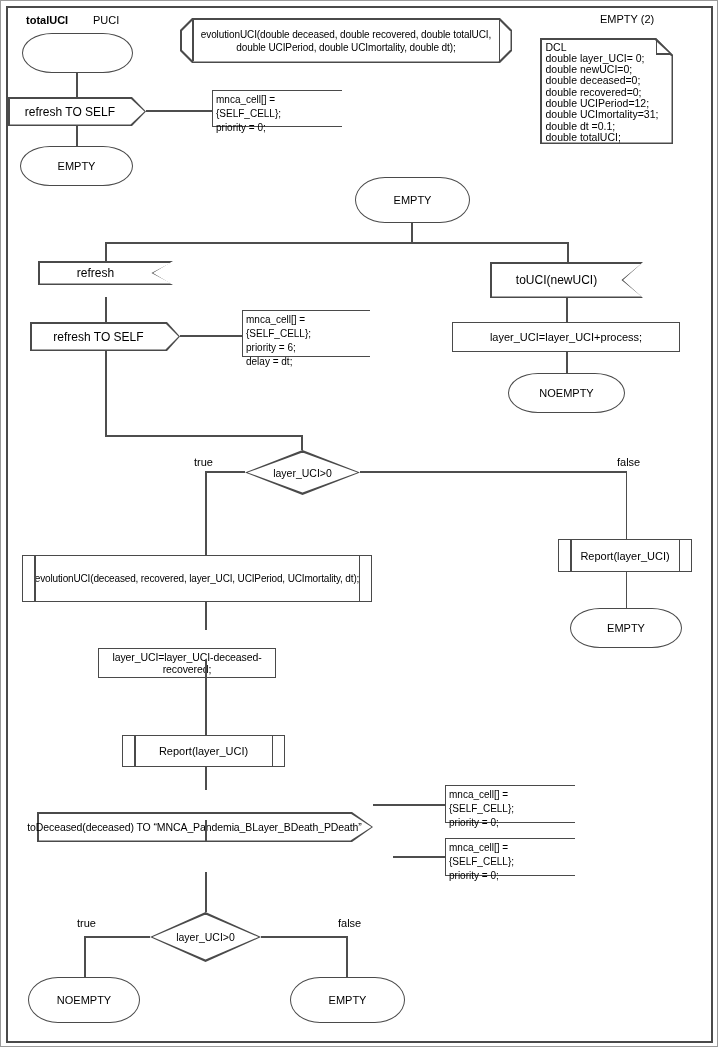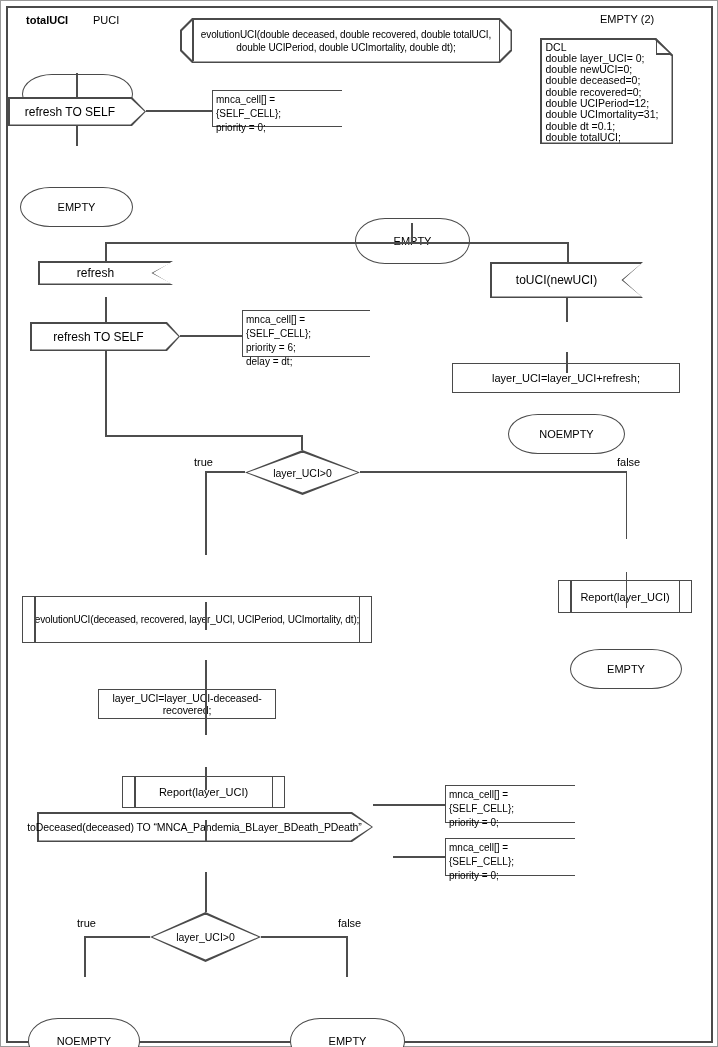--- a/index.html
+++ b/index.html
@@ -9,21 +9,21 @@
   .frame{position:absolute;left:6px;top:6px;width:703px;height:1033px;border:2px solid #4a4a4a;}
 
   .txt{position:absolute;font-size:11px;white-space:nowrap;}
   .bold{font-weight:bold;}
 
   .hline,.vline{position:absolute;background:#4d4d4d;}
   .hline{height:1.5px;}
   .vline{width:1.5px;}
 
   .node{position:absolute;display:flex;align-items:center;justify-content:center;
-        text-align:center;font-size:11px;background:#fff;box-sizing:border-box;margin-top:41px;}
+        text-align:center;font-size:11px;background:#fff;box-sizing:border-box;}
   .rect{border:1.5px solid #4a4a4a;}
   .state{border:1.5px solid #4a4a4a;border-radius:30px / 50%;}
   .proc{border:1.5px solid #4a4a4a;}
   .proc::before,.proc::after{content:'';position:absolute;top:0;bottom:0;width:1.5px;background:#4a4a4a;}
   .proc::before{left:11px;}
   .proc::after{right:11px;}
 
   
   .shape{position:absolute;box-sizing:border-box;}
   .sdark{position:absolute;inset:0;background:#4a4a4a;}
@@ -142,21 +142,21 @@
   <div class="hline" style="left:105px;top:435px;width:197px;"></div>
   <div class="vline" style="left:301px;top:435px;height:15px;"></div>
 
   <div class="shape input" style="left:490px;top:262px;width:153px;height:36px;">
     <div class="sdark"></div>
     <div class="sfill"></div>
     <div class="slabel">toUCI(newUCI)</div>
   </div>
   <div class="vline" style="left:566px;top:298px;height:24px;"></div>
   <div class="node rect" style="left:452px;top:322px;width:228px;height:30px;">
-    <span>layer_UCI=layer_UCI+refresh;</span>
+    <span>layer_UCI=layer_UCI+process;</span>
   </div>
   <div class="vline" style="left:566px;top:352px;height:21px;"></div>
   <div class="node state" style="left:508px;top:373px;width:117px;height:40px;">
     <span>NOEMPTY</span>
   </div>
 
   <div class="shape diamond" style="left:245px;top:450px;width:115px;height:45px;">
     <div class="sdark"></div>
     <div class="sfill"></div>
     <div class="slabel">layer_UCI&gt;0</div>

